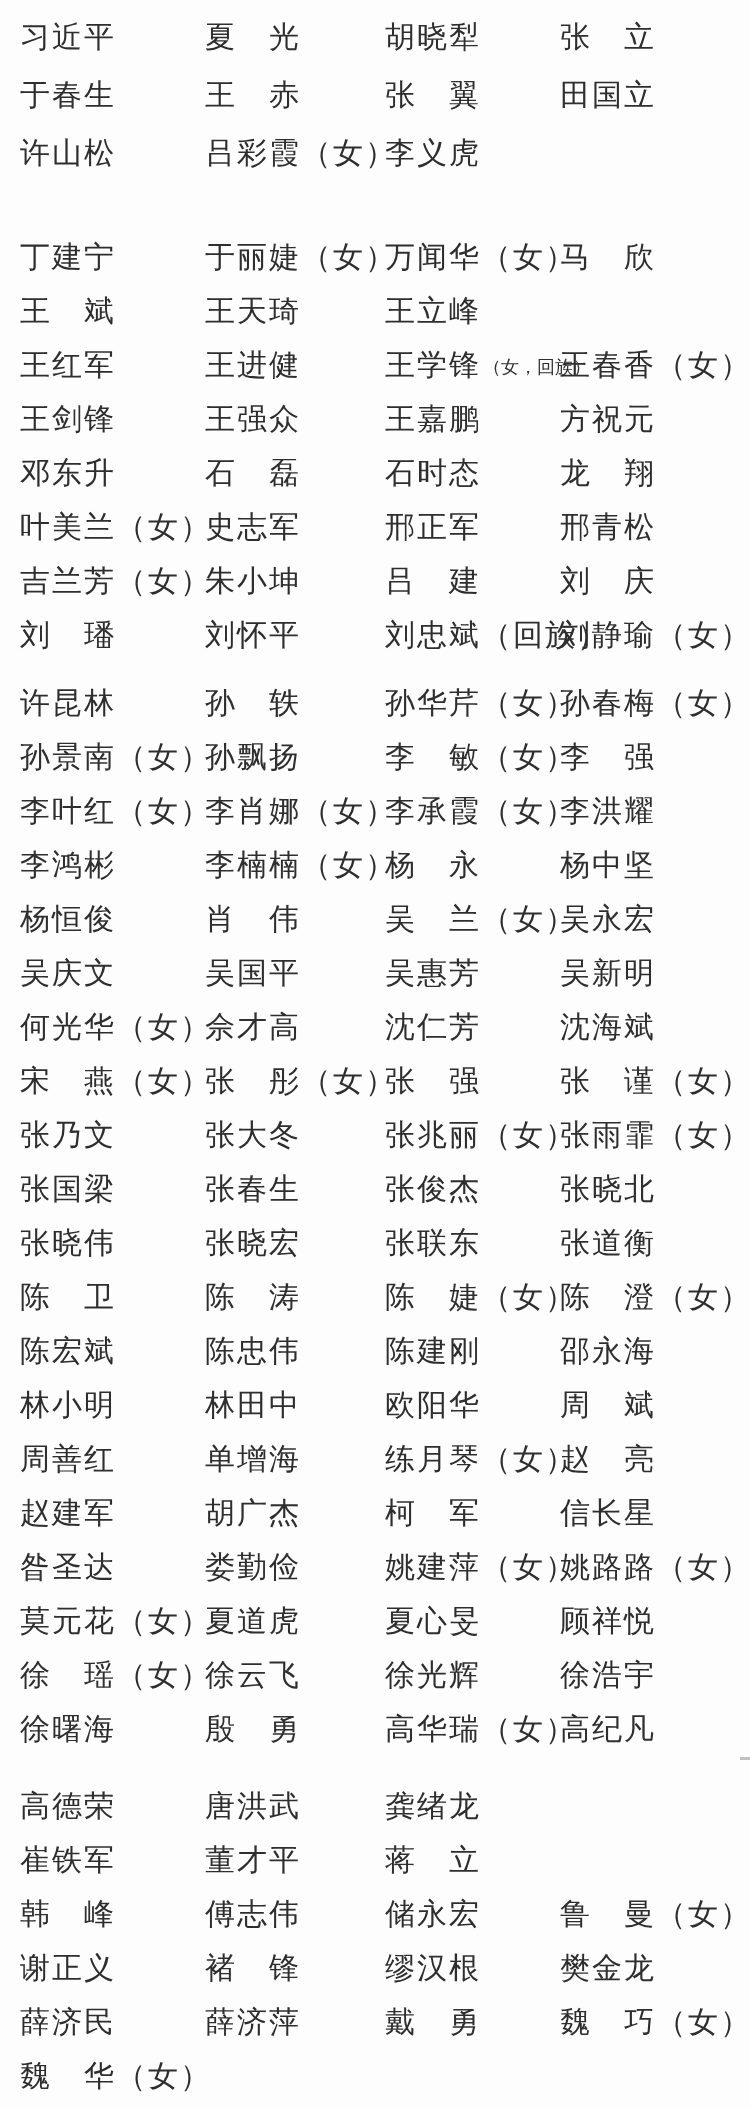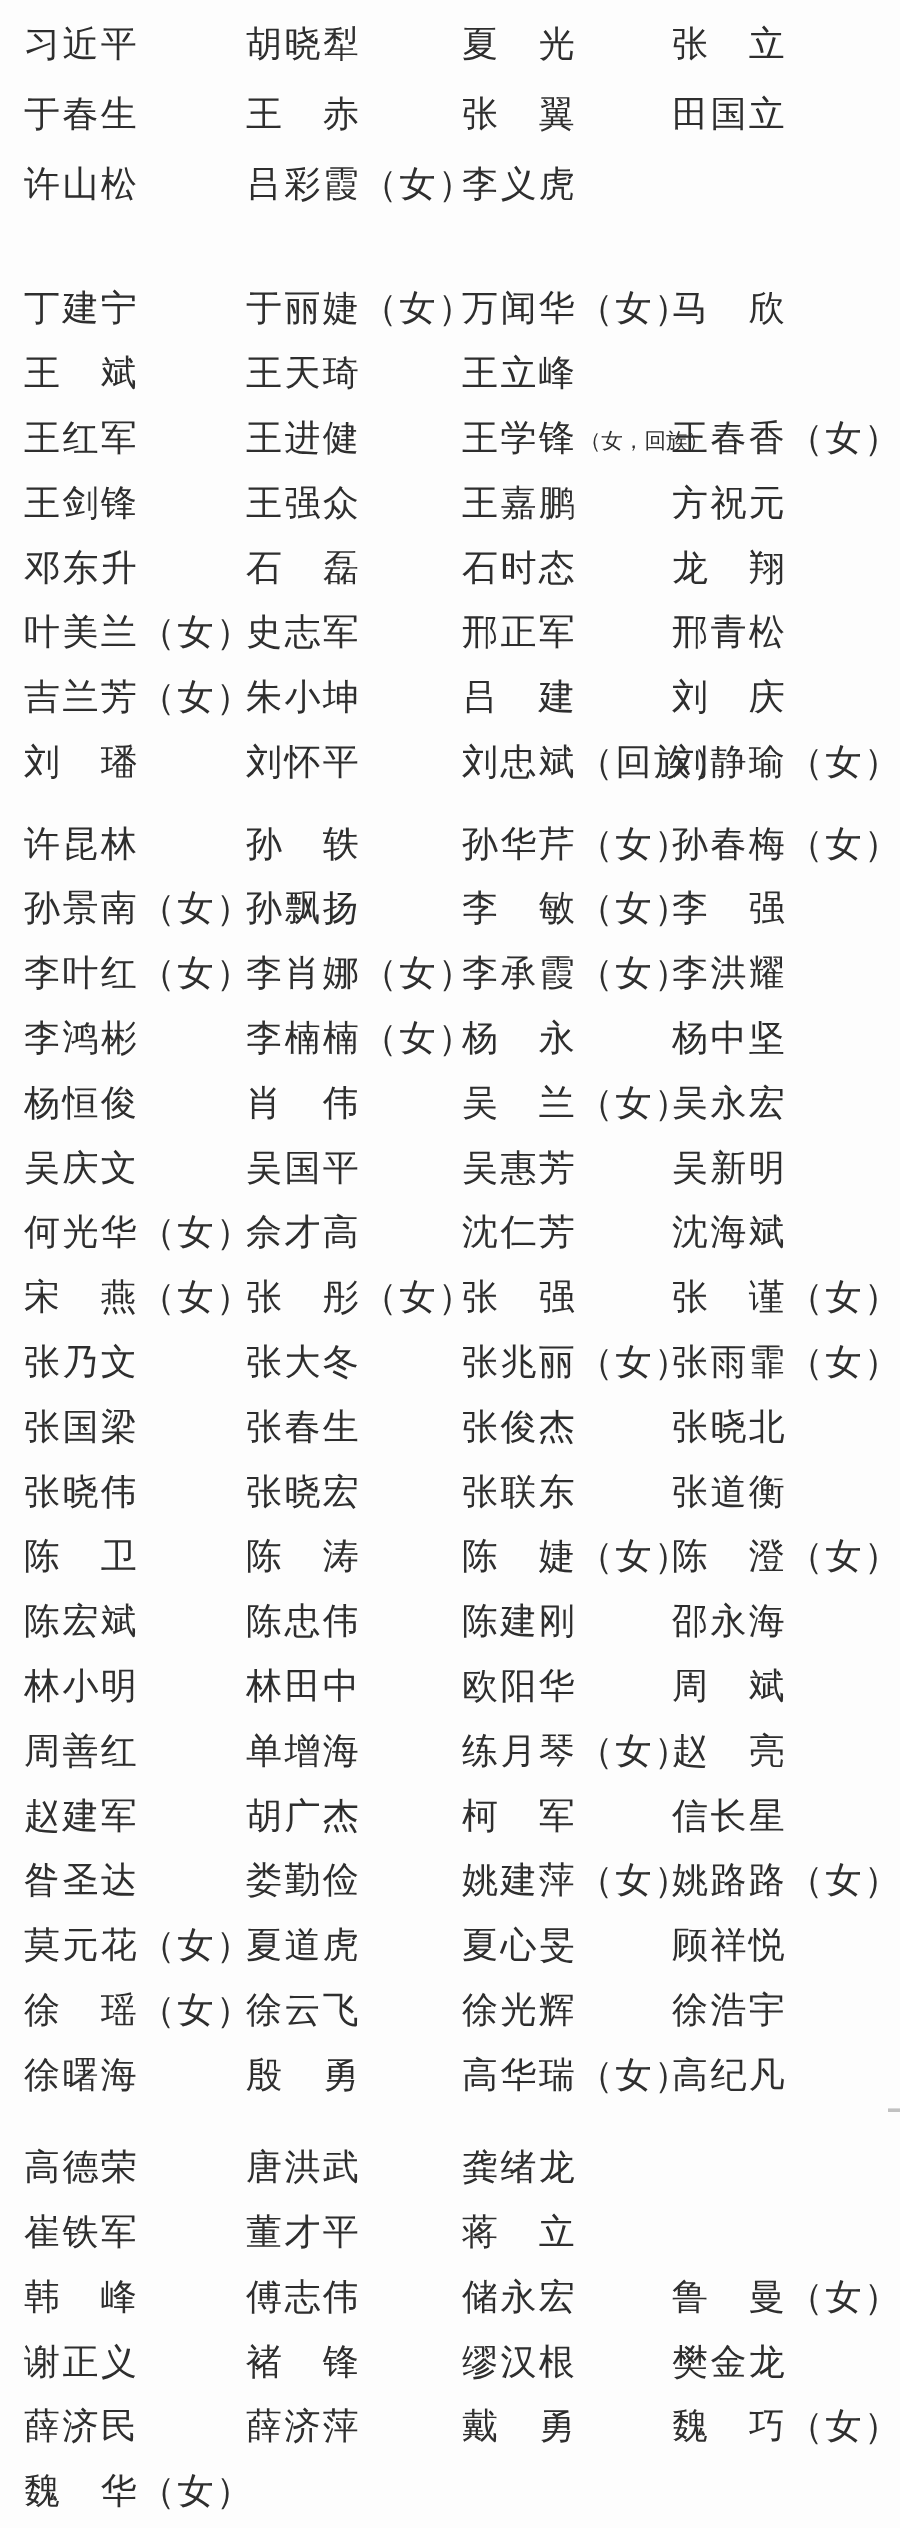--- a/index.html
+++ b/index.html
@@ -59,22 +59,22 @@
     opacity: 0.6;
   }
 </style>
 </head>
 <body style="background: rgb(253, 253, 253);">
 
 <div class="page">
     <div class="block block-0">
       <div class="row">
         <span class="cell">习近平</span>
+        <span class="cell">夏　光</span>
         <span class="cell">胡晓犁</span>
-        <span class="cell">夏　光</span>
         <span class="cell">张　立</span>
       </div>
       <div class="row">
         <span class="cell">于春生</span>
         <span class="cell">王　赤</span>
         <span class="cell">张　翼</span>
         <span class="cell">田国立</span>
       </div>
       <div class="row">
         <span class="cell">许山松</span>

